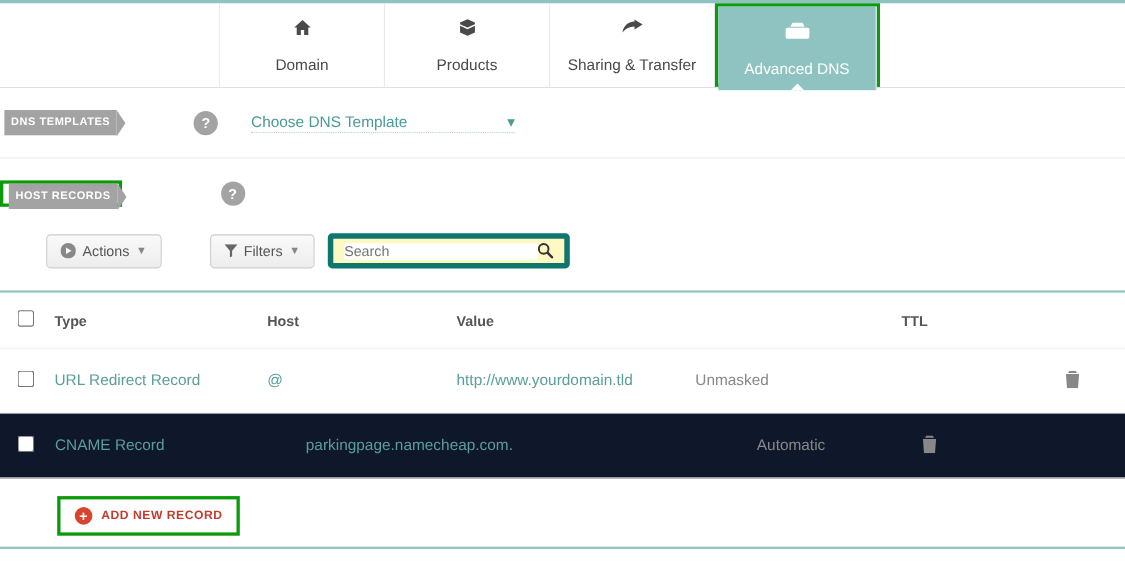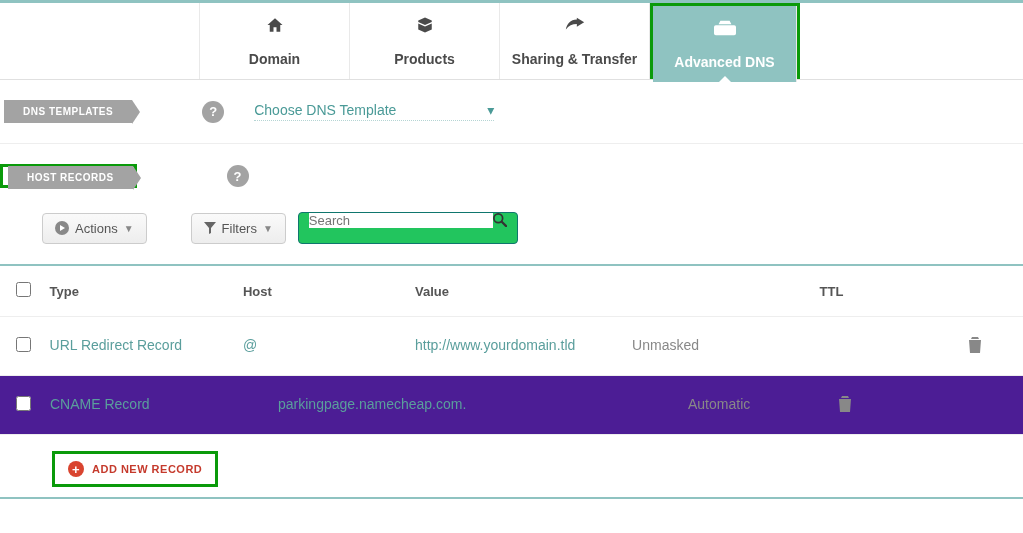--- a/index.html
+++ b/index.html
@@ -1,48 +1,48 @@
 <!DOCTYPE html>
 <html><head>
 <meta charset="utf-8">
 <style>
   * { box-sizing: border-box; margin: 0; padding: 0; }
   body { font-family: -apple-system, BlinkMacSystemFont, "Segoe UI", Arial, sans-serif; font-size: 14px; color: #4d4d4d; width: 1023px; background: #fff; }
   
   .top-tabs { display: flex; border-bottom: 1px solid #e0e0e0; border-top: 3px solid #8fc3c1; height: 80px; }
   .top-tabs-spacer { width: 200px; border-right: 1px solid #e9e9e9; }
-  .tab { width: 150px; display: flex; flex-direction: column; align-items: center; justify-content: center; gap: 16px; border-right: 1px solid #e9e9e9; cursor: pointer; font-weight: 700; color: #4a4a4a; }
+  .tab { width: 150px; display: flex; flex-direction: column; align-items: center; justify-content: center; gap: 16px; border-right: 1px solid #e9e9e9; cursor: pointer; font-weight: 400; color: #4a4a4a; }
   .tab.active { background: #8fc3c1; color: #fff; position: relative; }
   .tab.active::after { content: ""; position: absolute; bottom: 0; left: 50%; transform: translateX(-50%); border-left: 6px solid transparent; border-right: 6px solid transparent; border-bottom: 6px solid #fff; }
   .tab .icon { height: 20px; display: flex; align-items: center; justify-content: center; }
   .tab svg { fill: #4a4a4a; }
   .tab.active svg { fill: #fff; }
   
   .section-row { display: flex; align-items: center; padding: 20px 0 20px 0; border-bottom: 1px solid #eee; }
   .section-row.no-border { border-bottom: none; padding-bottom: 8px; }
-  .section-label { background: #a3a3a3; color: #fff; font-size: 10px; font-weight: 700; letter-spacing: 0.5px; padding: 6px 19px; margin-left: 4px; position: relative; }
+  .section-label { background: #a3a3a3; color: #fff; font-size: 10px; font-weight: 700; letter-spacing: 0.5px; padding: 6px 6px; margin-left: 4px; position: relative; }
   .section-label::after { content: ""; position: absolute; right: -8px; top: 0; border-top: 12px solid transparent; border-bottom: 12px solid transparent; border-left: 8px solid #a3a3a3; }
   .help-btn { width: 22px; height: 22px; border-radius: 50%; background: #a3a3a3; color: #fff; font-weight: 700; font-size: 13px; display: flex; align-items: center; justify-content: center; margin-left: 70px; cursor: pointer; }
   .dns-select { margin-left: 30px; color: #4a9a97; font-size: 14px; padding-bottom: 2px; border-bottom: 1px dotted #b5d5d4; width: 240px; display:flex; justify-content: space-between; align-items:center; cursor: pointer; }
   .dns-select .caret { color: #4a9a97; }
   
   .hl-box { border: 3px solid #0a9a0a; padding: 1px; display: inline-block; }
   .hl-tab-wrap { border: 3px solid #0a9a0a; }
   
   .toolbar { display: flex; gap: 12px; padding: 16px 0 20px 10px; align-items: center; }
   .btn { display: flex; align-items: center; gap: 6px; padding: 7px 12px; border: 1px solid #ccc; border-radius: 4px; background: linear-gradient(#fafafa,#ededed); color: #555; cursor: pointer; font-size: 13px; margin-left: 32px; }
   .caret-down { font-size: 10px; color: #888; }
-  .search-wrap { display: flex; align-items: flex-start; border: 1px solid #0f766e; border-radius: 4px; padding: 0 10px; background: #22c55e; width: 220px; height: 32px; }
+  .search-wrap { display: flex; align-items: center; border: 5px solid #0f766e; border-radius: 4px; padding: 0 10px; background: #fef9c3; width: 220px; height: 32px; }
   .search-wrap input { border: none; outline: none; flex: 1; font-size: 13px; color: #555; }
   .search-wrap .sicon { color: #555; }
   
   .records { border-top: 2px solid #8fc3c1; }
   .rec-head { display: flex; align-items: center; padding: 16px 16px; border-bottom: 1px solid #eee; font-weight: 700; color: #555; font-size: 13px; }
   .rec-row { display: flex; padding: 20px 16px; border-bottom: 1px solid #eee; color: #5a9e9c; font-size: 14px; }
-  .rec-row.alt { background: #4c1d95; }
+  .rec-row.alt { background: #0f172a; }
   .col-cb { width: 34px; }
   .col-type { width: 196px; }
   .col-host { width: 142px; }
   .col-value { width: 220px; margin-left: 32px; }
   .col-mask { width: 190px; color: #888; }
   .col-ttl { width: 150px; color: #888; }
   .col-trash { width: 40px; text-align: right; color: #888; }
   .rec-head .col-mask, .rec-head .col-ttl { color:#555; }
   input[type=checkbox] { width: 15px; height: 15px; border: 1px solid #ccc; cursor: pointer; }
   

